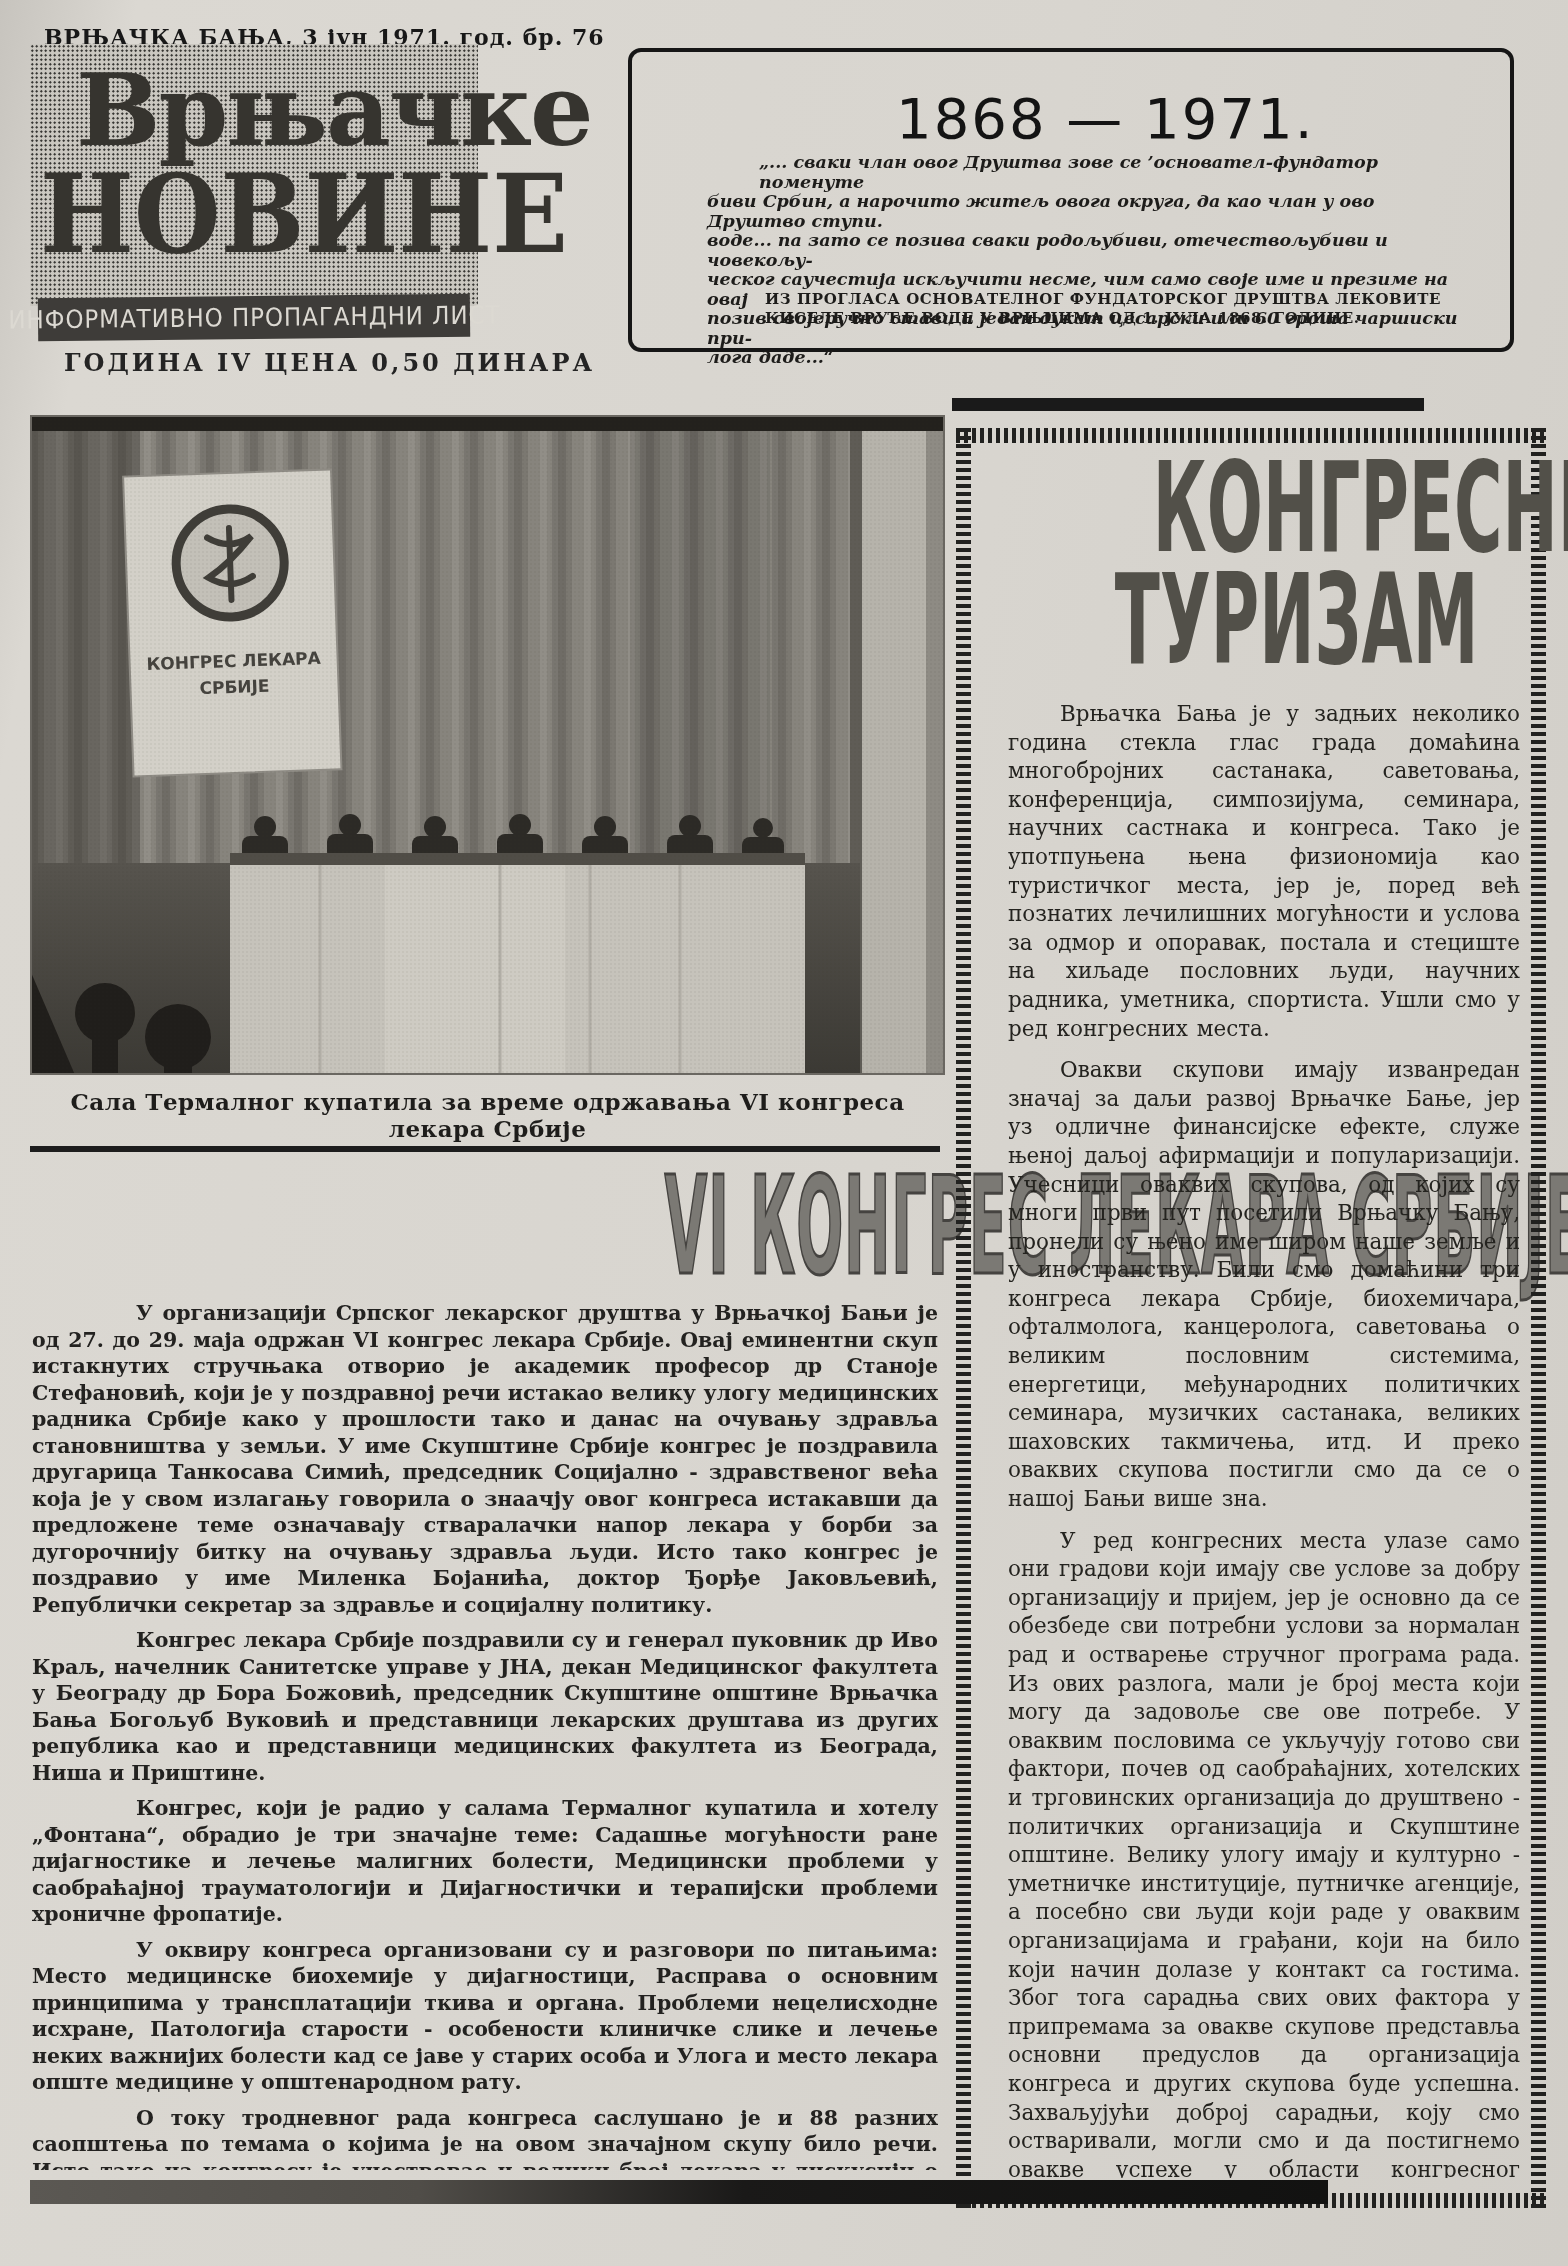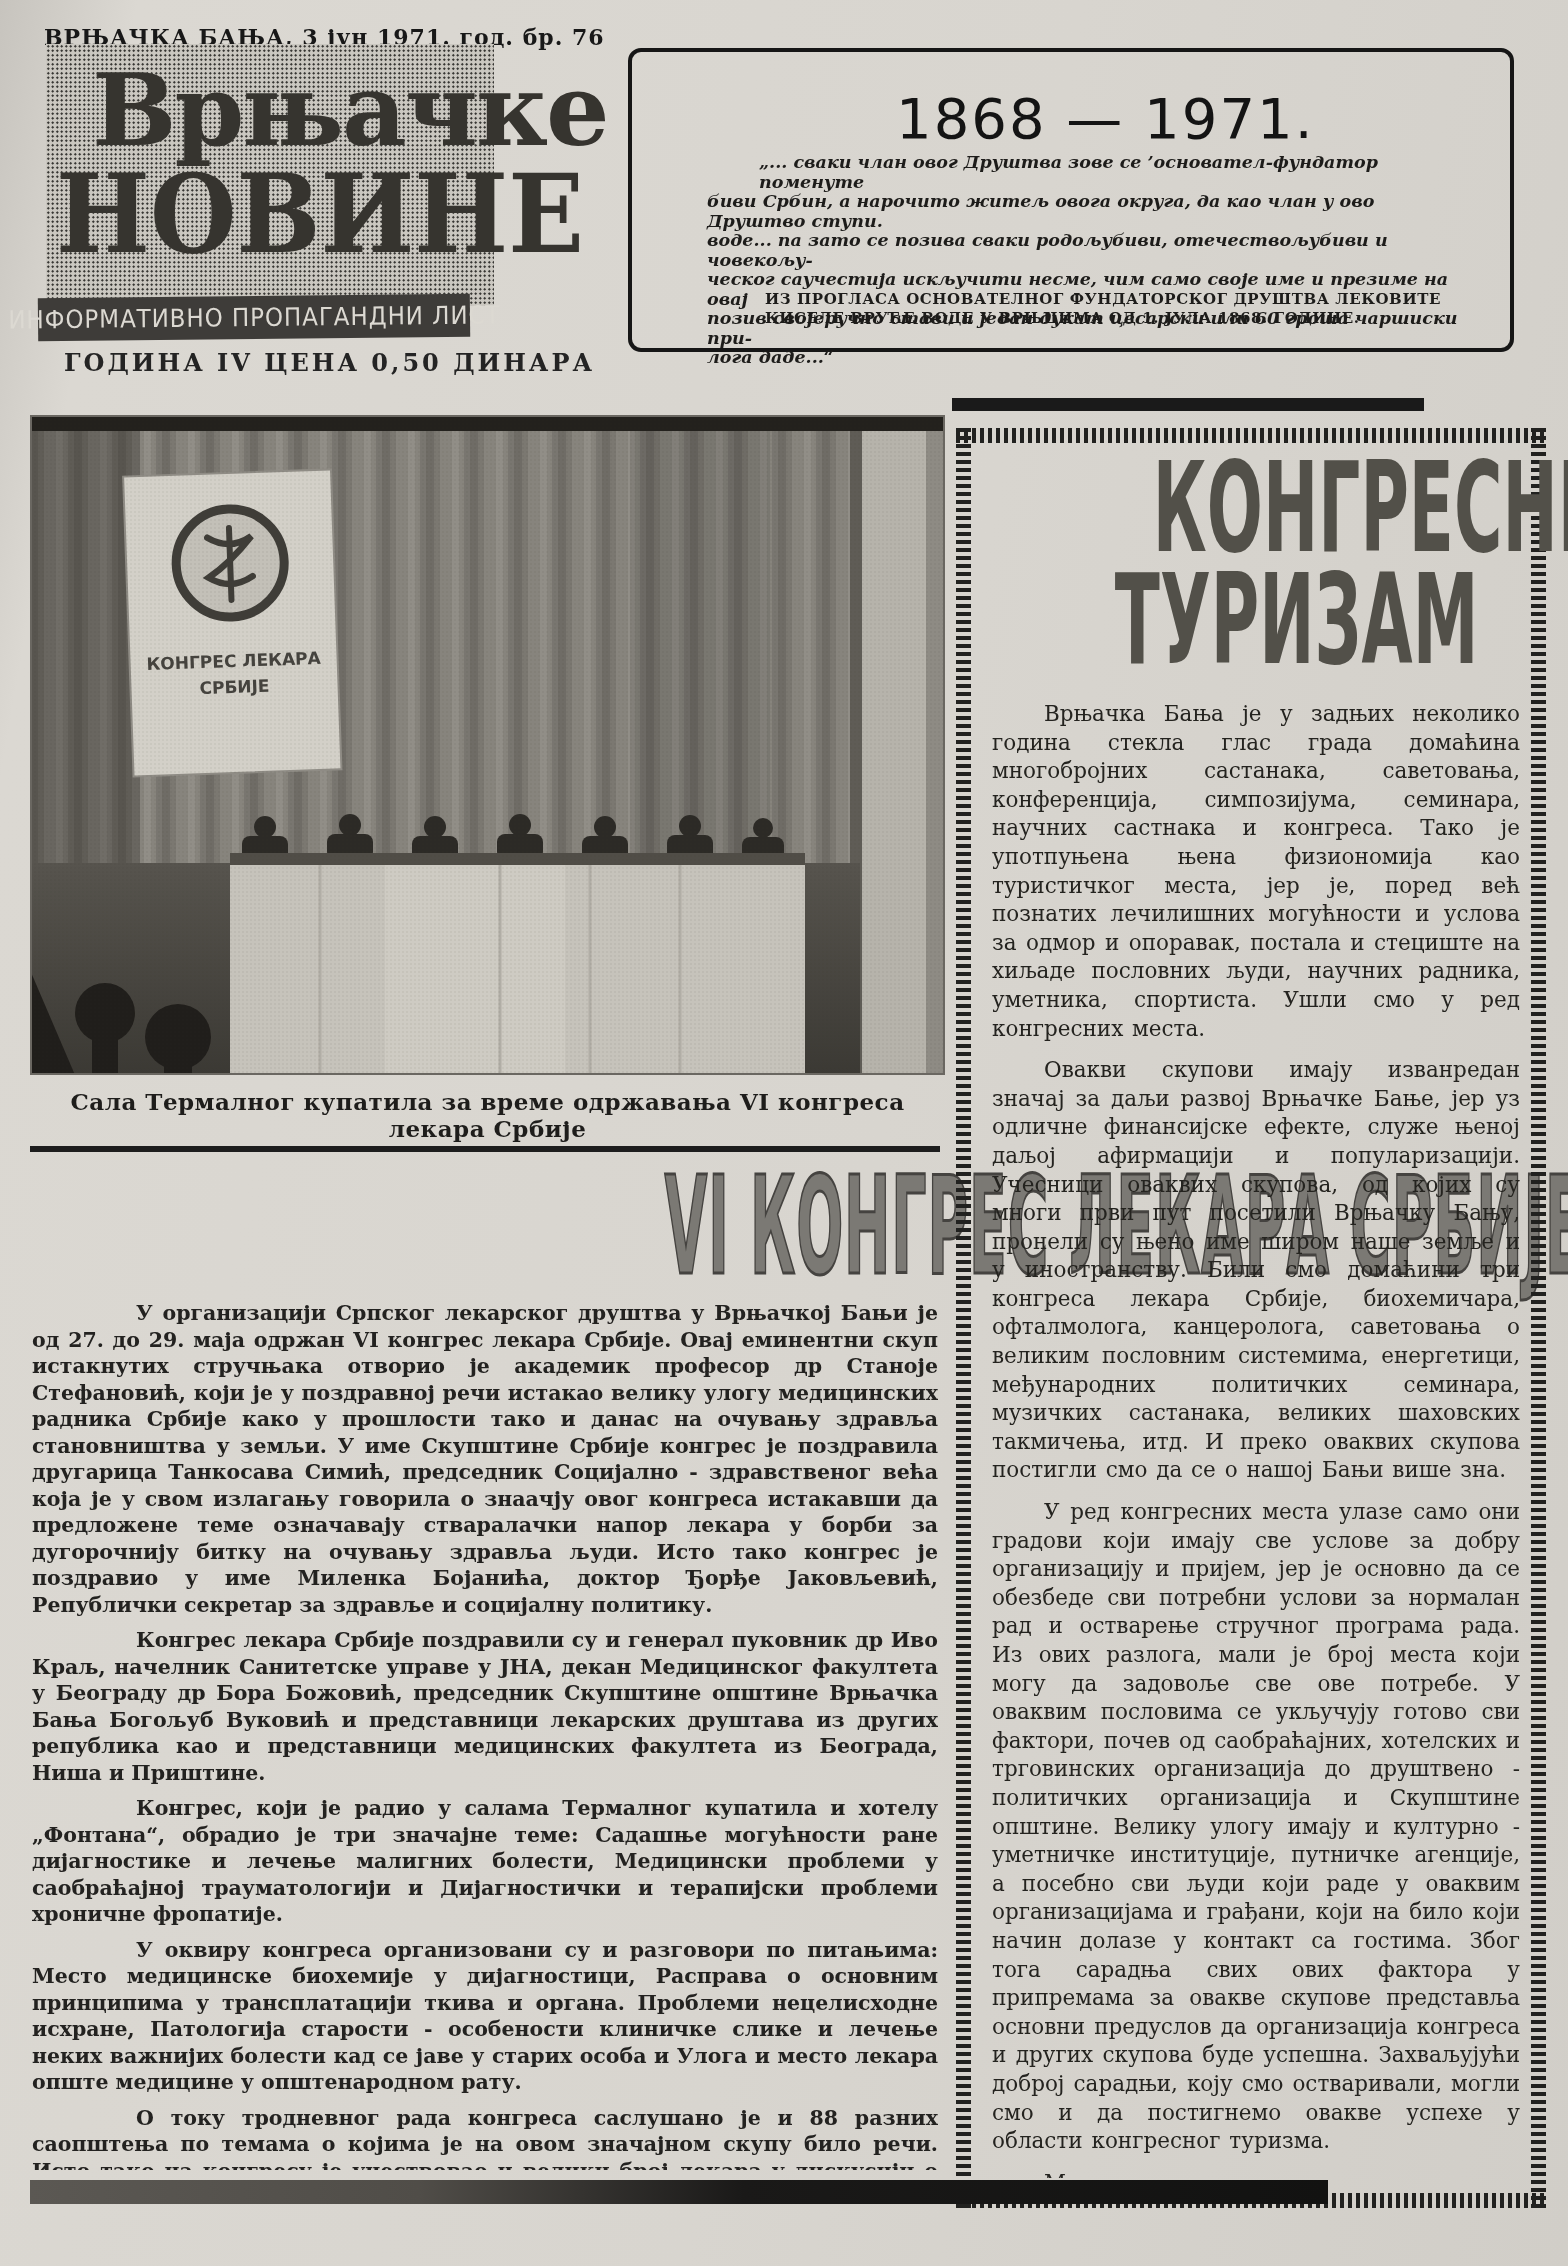--- a/index.html
+++ b/index.html
@@ -1,20 +1,20 @@
 <!DOCTYPE html>
 <html><head>
 <meta charset="utf-8">
 <style>
   html,body{margin:0;padding:0;}
   .page{position:relative;width:1568px;height:2266px;overflow:hidden;
     background:linear-gradient(100deg,#c7c4be 0%,#dbd8d2 7%,#d8d5cf 55%,#d1cec8 100%);
     font-family:"DejaVu Serif",serif;color:#1c1c1c;}
   .dateline{position:absolute;left:44px;top:24px;font-weight:bold;font-size:22px;letter-spacing:1px;color:#181818;}
-  .masthead{position:absolute;left:46px;top:44px;width:448px;height:262px;
+  .masthead{position:absolute;left:30px;top:44px;width:448px;height:262px;
     background-color:#cbc8c1;
     background-image:radial-gradient(#2b2a27 1.05px,transparent 1.2px);
     background-size:4.5px 4.5px;}
   .masthead .l1{position:absolute;left:46px;top:16px;font-size:100px;font-weight:bold;color:#36342f;line-height:1;letter-spacing:-2px;}
   .masthead .l2{position:absolute;left:10px;top:116px;font-size:108px;font-weight:bold;color:#36342f;line-height:1;display:inline-block;transform:scaleX(0.92);transform-origin:left center;white-space:nowrap;}
   .info-banner{position:absolute;left:38px;top:296px;width:432px;height:43px;background:#3e3c39;
     display:flex;align-items:center;justify-content:center;transform:rotate(-0.6deg);}
   .info-banner span{display:inline-block;font-family:"DejaVu Sans",sans-serif;font-size:25px;letter-spacing:1px;color:#dcd9d2;white-space:nowrap;transform:scaleX(0.92);transform-origin:center;}
   .issue-line{position:absolute;left:44px;top:348px;font-weight:bold;font-size:24px;letter-spacing:3px;color:#242424;margin-left:20px;}
 
@@ -35,21 +35,21 @@
   .right-rule{position:absolute;left:952px;top:398px;width:472px;height:13px;background:#1a1a1a;}
   .hatch-h{position:absolute;height:15px;background:repeating-linear-gradient(90deg,#21211f 0 4px,rgba(0,0,0,0) 4px 8px);}
   .hatch-v{position:absolute;width:15px;background:repeating-linear-gradient(180deg,#21211f 0 4px,rgba(0,0,0,0) 4px 8px);}
   .hb-top{left:956px;top:428px;width:590px;}
   .hb-bottom{left:956px;top:2193px;width:590px;}
   .hb-left{left:956px;top:428px;height:1780px;}
   .hb-right{left:1531px;top:428px;height:1780px;}
   .right-headline{position:absolute;left:972px;top:452px;width:560px;text-align:center;line-height:0.95;}
   .right-headline .rh{display:inline-block;font-family:"DejaVu Sans",sans-serif;font-weight:bold;font-size:118px;color:#525049;white-space:nowrap;transform:scale(0.56,1.05);transform-origin:center;}
   .right-body{position:absolute;left:992px;top:700px;width:528px;height:1478px;overflow:hidden;text-align:justify;font-size:21.5px;line-height:28.6px;color:#24231f;word-spacing:2px;}
-  .right-body p{margin:0 0 13px 0;text-indent:52px;}
+  .right-body p{margin:0 0 13px 16px;text-indent:52px;}
   .bottom-bar{position:absolute;left:30px;top:2180px;width:1298px;height:24px;
     background:linear-gradient(90deg,#5b5853 0%,#504d48 30%,#1a1918 55%,#121211 100%);}
 </style>
 </head>
 <body>
 
 <div class="page">
 
   <div class="dateline">ВРЊАЧКА БАЊА, 3 јун 1971. год. бр. 76</div>
 

